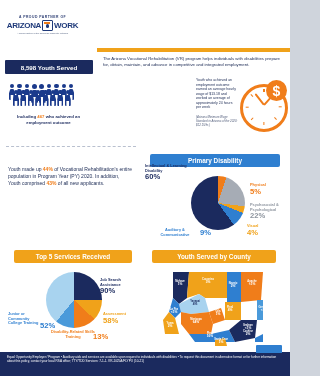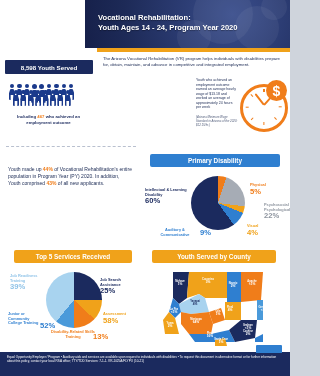--- a/index.html
+++ b/index.html
@@ -88,31 +88,30 @@
   .footer{position:absolute;left:0;top:352px;width:290px;height:24px;background:#1b2a5e;}
   .footer p{margin:0;padding:3px 7px 0 7px;color:#ffffff;font-size:3.1px;line-height:4.4px;}
   .foot-tab{position:absolute;right:8px;top:-7px;width:26px;height:8px;background:#2f7fd0;border-radius:1px 1px 0 0;}
 </style>
 </head>
 <body>
 
 <div class="page">
 
   <div class="header">
-
-    <div class="hdr-blue">
-      <div class="bub" style="width:60px;height:60px;left:108px;top:-16px;"></div>
-      <div class="bub" style="width:44px;height:44px;left:150px;top:6px;"></div>
-      <div class="bub" style="width:34px;height:34px;left:92px;top:20px;"></div>
-      <div class="bub" style="width:26px;height:26px;left:176px;top:-6px;"></div>
-      <div class="hdr-title">
-        <div>Vocational Rehabilitation:</div>
-        <div>Youth Ages 14 - 24, Program Year 2020</div>
+    <div class="logo-box">
+      <div class="logo-top">A PROUD PARTNER OF</div>
+      <div class="logo-main">
+        <span class="logo-word">ARIZONA</span>
+        <span class="logo-mark"></span>
+        <span class="logo-word">WORK</span>
       </div>
-    </div>
+      <div class="logo-sub">A proud partner of the american jobcenter network</div>
+    </div>
+
   </div>
 
   <div class="orange-rule"></div>
   <div class="desc">The Arizona Vocational Rehabilitation (VR) program helps individuals with disabilities prepare for, obtain, maintain, and advance in competitive and integrated employment.</div>
 
   <div class="left-panel">
     <div class="navy-band">
       <span>8,598 Youth Served</span>
     </div>
 
@@ -225,29 +224,29 @@
   </div>
 
   <div class="pie" style="left:191px;top:176px;width:54px;height:54px;
        background:conic-gradient(from 0deg,
          #f07d1a 0deg 18deg,
          #a6acb5 18deg 97.2deg,
          #f0a21a 97.2deg 111.6deg,
          #2f7fd0 111.6deg 144deg,
          #1b2a5e 144deg 360deg);"></div>
 
-  <div class="pie-lbl c-navy" style="left:145px;top:188px;width:44px;">
+  <div class="pie-lbl c-navy" style="left:145px;top:164px;width:44px;">
     <span>Intellectual &amp; Learning Disability</span>
     <span class="pie-val">60%</span>
   </div>
   <div class="pie-lbl c-orange" style="left:250px;top:183px;width:32px;">
     <span>Physical</span>
     <span class="pie-val">5%</span>
   </div>
-  <div class="pie-lbl c-gray" style="left:264px;top:203px;width:40px;">
+  <div class="pie-lbl c-gray" style="left:250px;top:203px;width:40px;">
     <span>Psychosocial &amp; Psychological</span>
     <span class="pie-val">22%</span>
   </div>
   <div class="pie-lbl c-gold" style="left:247px;top:224px;width:26px;">
     <span>Visual</span>
     <span class="pie-val">4%</span>
   </div>
   <div class="pie-lbl c-blue" style="left:152px;top:228px;width:46px;text-align:center;">
     <span>Auditory &amp; Communicative</span>
   </div>
@@ -260,27 +259,23 @@
   </div>
 
   <div class="pie" style="left:46px;top:272px;width:56px;height:56px;
        background:conic-gradient(from 0deg,
          #1b2a5e 0deg 90deg,
          #f0a21a 90deg 133.2deg,
          #f07d1a 133.2deg 180deg,
          #4a9ada 180deg 219.6deg,
          #a8d3ef 219.6deg 360deg);"></div>
 
-  <div class="pie-lbl c-ltblue" style="left:10px;top:274px;width:42px;">
-    <span>Job Readiness Training</span>
-    <span class="pie-val">39%</span>
-  </div>
   <div class="pie-lbl c-navy" style="left:100px;top:278px;width:36px;">
     <span>Job Search Assistance</span>
-    <span class="pie-val">25%</span>
+    <span class="pie-val">90%</span>
   </div>
   <div class="pie-lbl c-gold" style="left:103px;top:312px;width:34px;">
     <span>Assessment</span>
     <span class="pie-val">58%</span>
   </div>
   <div class="pie-lbl c-orange" style="left:50px;top:330px;width:46px;text-align:center;">
     <span>Disability-Related Skills Training</span>
   </div>
   <div class="pie-lbl c-orange" style="left:93px;top:333px;width:16px;">
     <span class="pie-val">13%</span>

